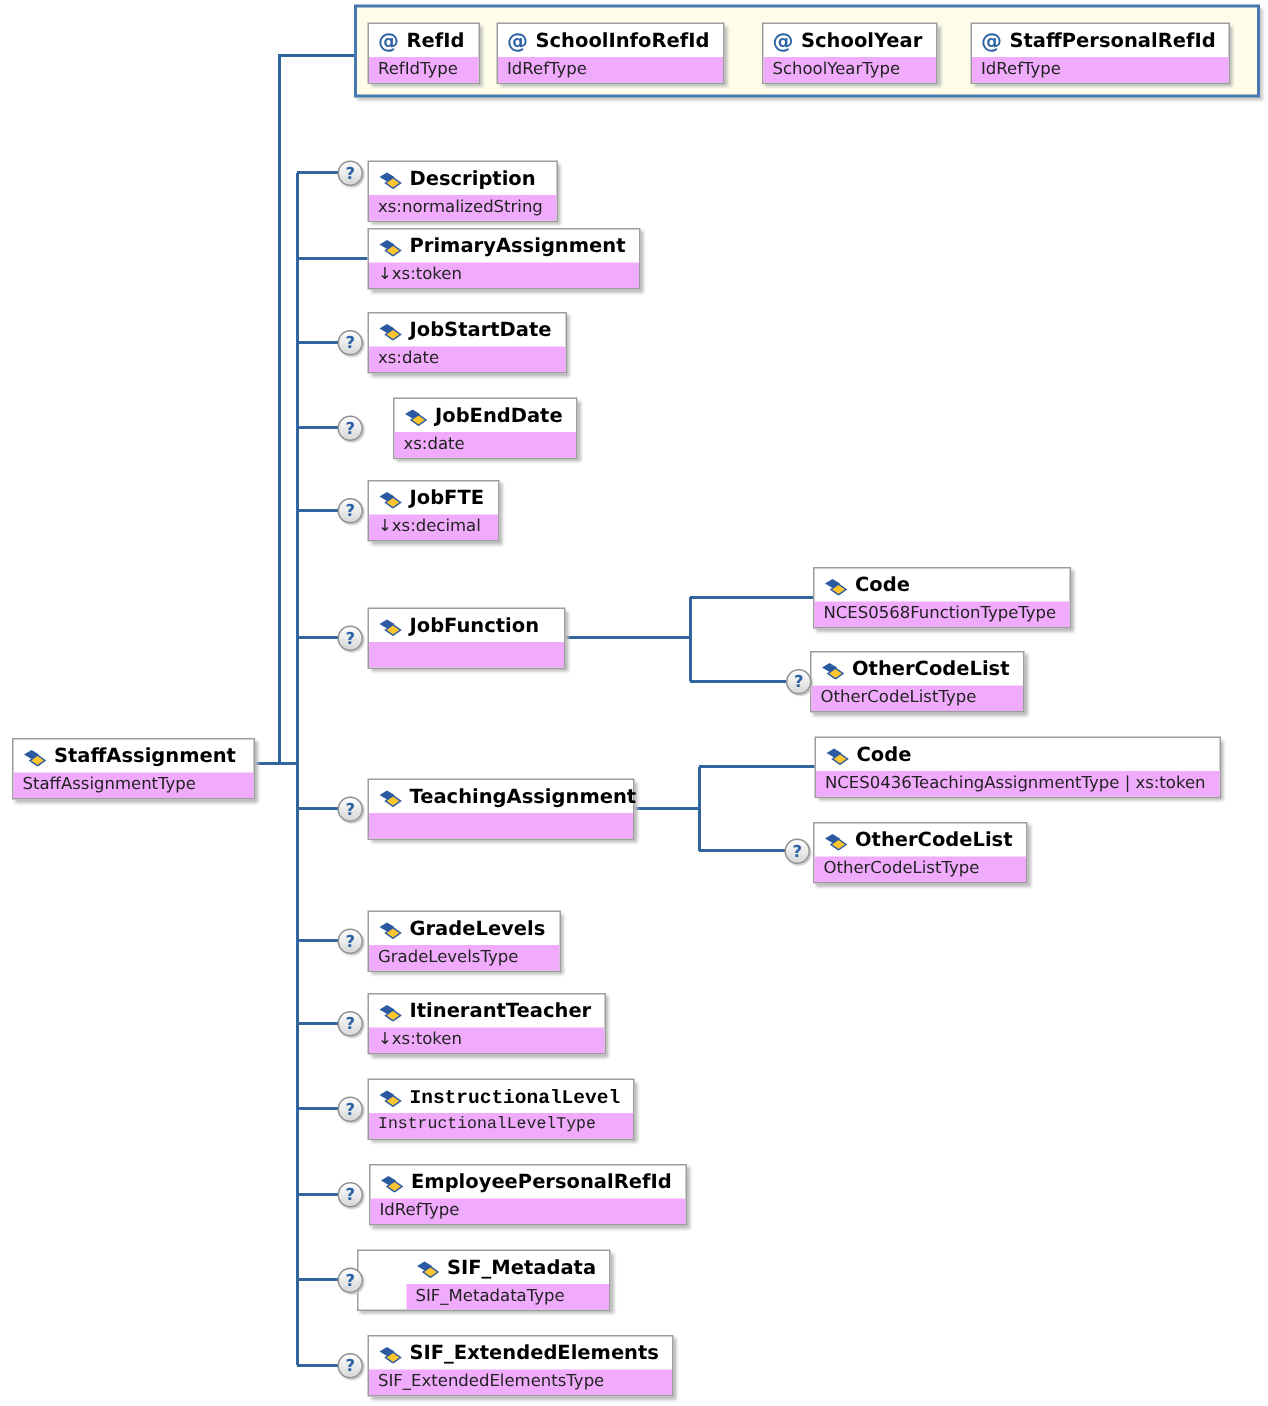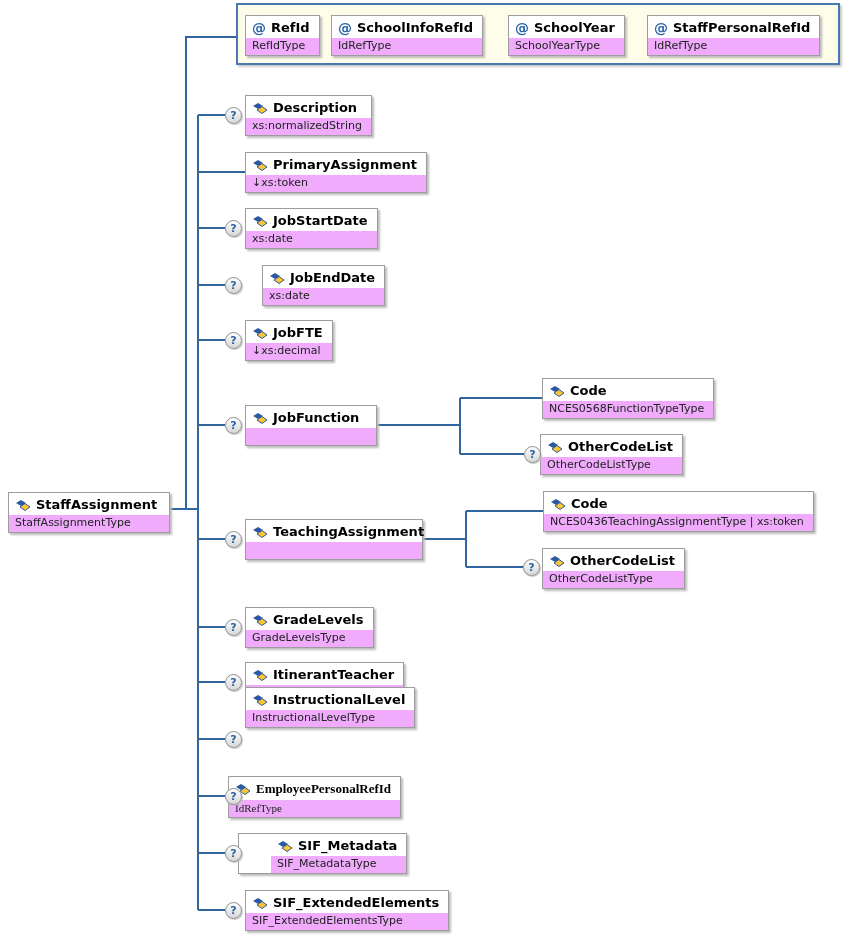--- a/index.html
+++ b/index.html
@@ -110,21 +110,21 @@
     <div class="node-name">
         <span class="el-icon"><svg width="16" height="12" viewBox="0 0 16 12">
             <polygon points="1,4 6,1 11,4 6,7" fill="#2c5aa0"></polygon>
             <polygon points="5,8 10,4.5 15,8 10,11.5" fill="#fdc62e" stroke="#2c5aa0" stroke-width="1"></polygon>
           </svg></span>
         <span>StaffAssignment</span>
       </div>
     <div class="node-type">StaffAssignmentType</div>
   </div>
 
-  <div class="node" style="left:245px;top:95px;">
+  <div class="node" style="left:245px;top:107px;">
     <div class="node-name">
         <span class="el-icon"><svg width="16" height="12" viewBox="0 0 16 12">
             <polygon points="1,4 6,1 11,4 6,7" fill="#2c5aa0"></polygon>
             <polygon points="5,8 10,4.5 15,8 10,11.5" fill="#fdc62e" stroke="#2c5aa0" stroke-width="1"></polygon>
           </svg></span>
         <span>Description</span>
       </div>
     <div class="node-type">xs:normalizedString</div>
   </div>
 
@@ -209,32 +209,32 @@
     <div class="node-name">
         <span class="el-icon"><svg width="16" height="12" viewBox="0 0 16 12">
             <polygon points="1,4 6,1 11,4 6,7" fill="#2c5aa0"></polygon>
             <polygon points="5,8 10,4.5 15,8 10,11.5" fill="#fdc62e" stroke="#2c5aa0" stroke-width="1"></polygon>
           </svg></span>
         <span>ItinerantTeacher</span>
       </div>
     <div class="node-type">↓xs:token</div>
   </div>
 
-  <div class="node" style="left:245px;top:687px;">
+  <div class="node" style="left:245px;top:719px;font-family:Liberation Mono, monospace;">
     <div class="node-name">
         <span class="el-icon"><svg width="16" height="12" viewBox="0 0 16 12">
             <polygon points="1,4 6,1 11,4 6,7" fill="#2c5aa0"></polygon>
             <polygon points="5,8 10,4.5 15,8 10,11.5" fill="#fdc62e" stroke="#2c5aa0" stroke-width="1"></polygon>
           </svg></span>
         <span>InstructionalLevel</span>
       </div>
     <div class="node-type">InstructionalLevelType</div>
   </div>
 
-  <div class="node" style="left:228px;top:776px;font-family:Liberation Serif, serif;">
+  <div class="node" style="left:246px;top:776px;">
     <div class="node-name">
         <span class="el-icon"><svg width="16" height="12" viewBox="0 0 16 12">
             <polygon points="1,4 6,1 11,4 6,7" fill="#2c5aa0"></polygon>
             <polygon points="5,8 10,4.5 15,8 10,11.5" fill="#fdc62e" stroke="#2c5aa0" stroke-width="1"></polygon>
           </svg></span>
         <span>EmployeePersonalRefId</span>
       </div>
     <div class="node-type">IdRefType</div>
   </div>
 

